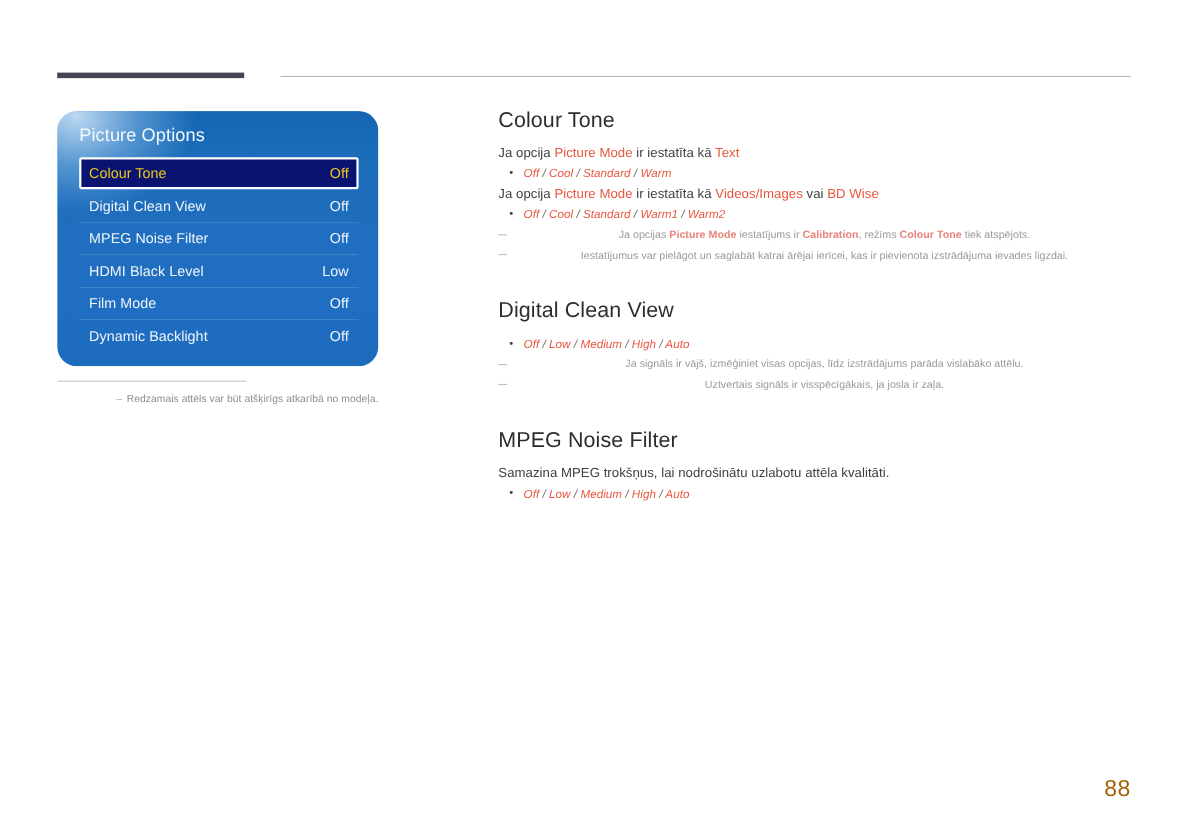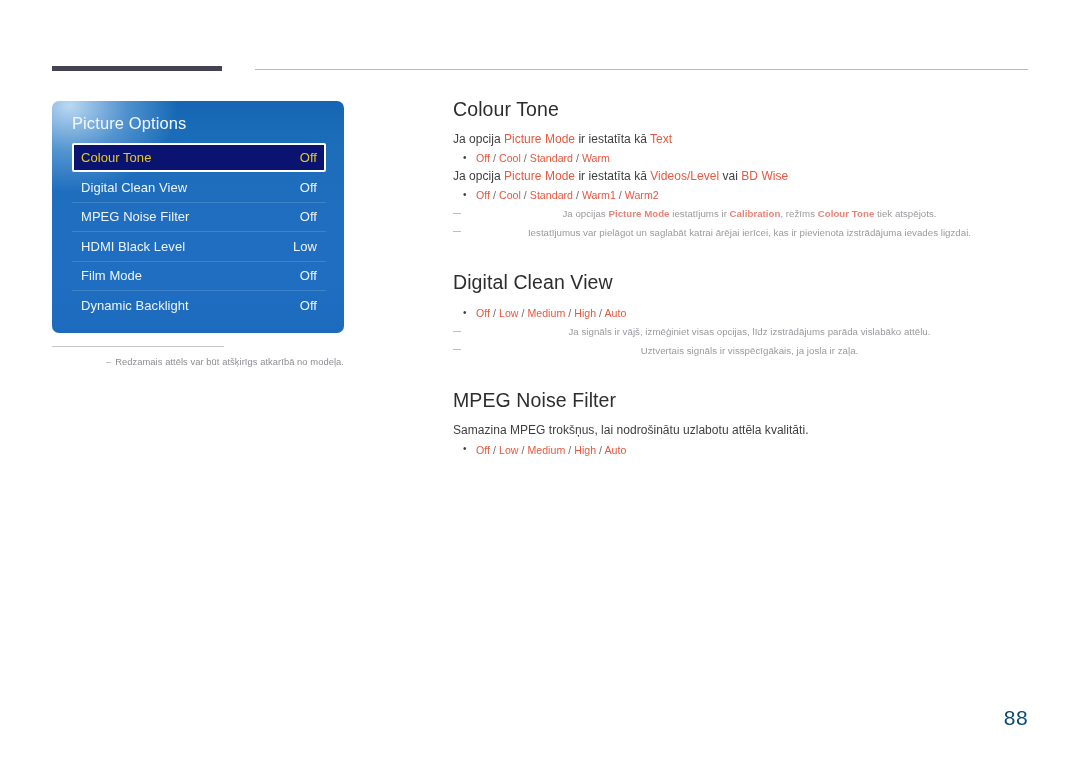--- a/index.html
+++ b/index.html
@@ -43,21 +43,21 @@
     position: absolute;
     left: 52px;
     top: 101px;
     width: 292px;
   }
 
   .osd {
     position: relative;
     width: 292px;
     height: 232px;
-    border-radius: 7px;
+    border-radius: 18px;
     background:
       radial-gradient(ellipse 150px 120px at 6% 2%, rgba(196,222,245,0.95) 0%, rgba(150,196,235,0.45) 38%, rgba(30,110,190,0) 72%),
       linear-gradient(180deg, #1466b4 0%, #1a6cb8 14%, #1f6ebe 40%, #1f6ec2 75%, #1c6bbd 100%);
     overflow: hidden;
     box-shadow: 0 0 0 1px rgba(255,255,255,0.0);
   }
 
   .osd-title {
     position: absolute;
     left: 20px;
@@ -168,20 +168,21 @@
     margin: 2px 0 3px 0;
     padding: 0;
   }
   ul.opts li {
     position: relative;
     padding-left: 23px;
     font-size: 10.6px;
     line-height: 16px;
     color: #e8573f;
     letter-spacing: 0.03px;
+    font-style: italic;
   }
   ul.opts li::before {
     content: "\2022";
     position: absolute;
     left: 10px;
     top: -0.5px;
     color: #3e3e3e;
     font-size: 10px;
   }
   ul.opts li .sep { color: #6b6b6b; }
@@ -206,21 +207,21 @@
     background: #bdbdc2;
   }
   p.note .hl-b { color: #e8837a; }
 
   
   .page-num {
     position: absolute;
     right: 52px;
     top: 706px;
     font-size: 21px;
-    color: #0c4a6e;
+    color: #a16207;
     letter-spacing: 0.4px;
   }
 </style>
 </head>
 <body>
 
 <div class="page">
 
   <div class="header-rule-thick"></div>
   <div class="header-rule-thin"></div>
@@ -276,21 +277,21 @@
 
     <section class="sec">
       <h2 class="sec-title">Colour Tone</h2>
 
       <p class="body"><span>Ja opcija </span><span class="hl">Picture Mode</span><span> ir iestatīta kā </span><span class="hl">Text</span></p>
 
       <ul class="opts">
         <li><span>Off </span><span class="sep">/</span><span> Cool </span><span class="sep">/</span><span> Standard </span><span class="sep">/</span><span> Warm</span></li>
       </ul>
 
-      <p class="body"><span>Ja opcija </span><span class="hl">Picture Mode</span><span> ir iestatīta kā </span><span class="hl">Videos/Level</span><span> vai </span><span class="hl">BD Wise</span></p>
+      <p class="body"><span>Ja opcija </span><span class="hl">Picture Mode</span><span> ir iestatīta kā </span><span class="hl">Videos/Images</span><span> vai </span><span class="hl">BD Wise</span></p>
 
       <ul class="opts">
         <li><span>Off </span><span class="sep">/</span><span> Cool </span><span class="sep">/</span><span> Standard </span><span class="sep">/</span><span> Warm1 </span><span class="sep">/</span><span> Warm2</span></li>
       </ul>
 
       <p class="note"><span>Ja opcijas </span><span class="hl-b">Picture Mode</span><span> iestatījums ir </span><span class="hl-b">Calibration</span><span>, režīms </span><span class="hl-b">Colour Tone</span><span> tiek atspējots.</span></p>
 
       <p class="note">Iestatījumus var pielāgot un saglabāt katrai ārējai ierīcei, kas ir pievienota izstrādājuma ievades ligzdai.</p>
     </section>
 

